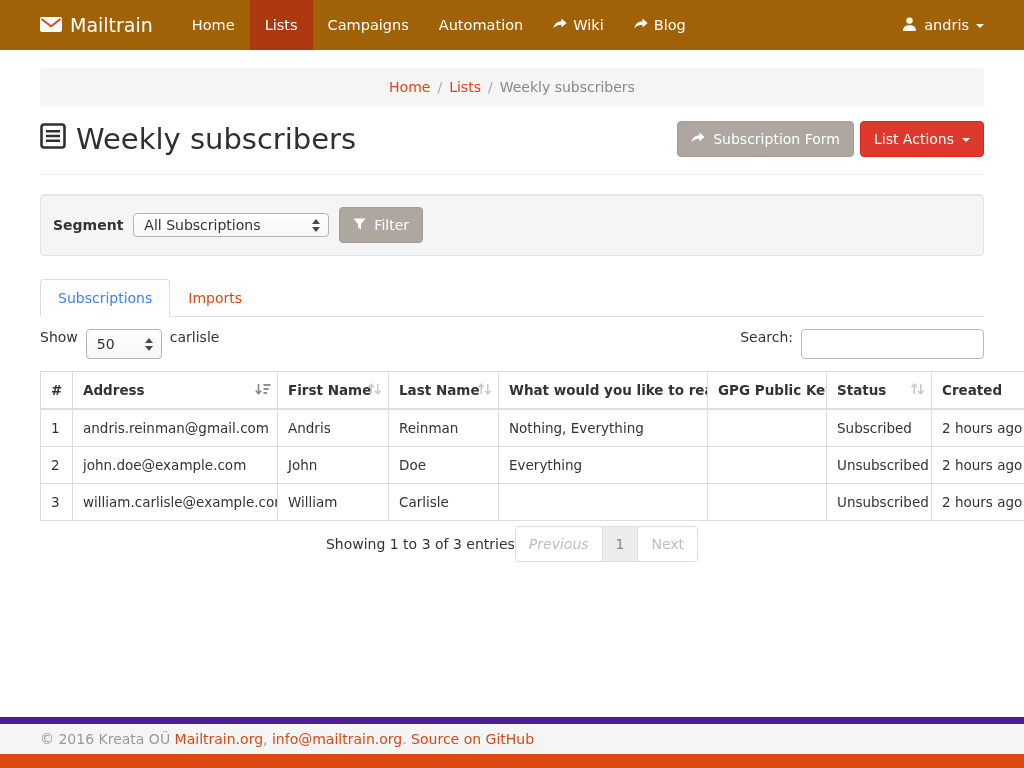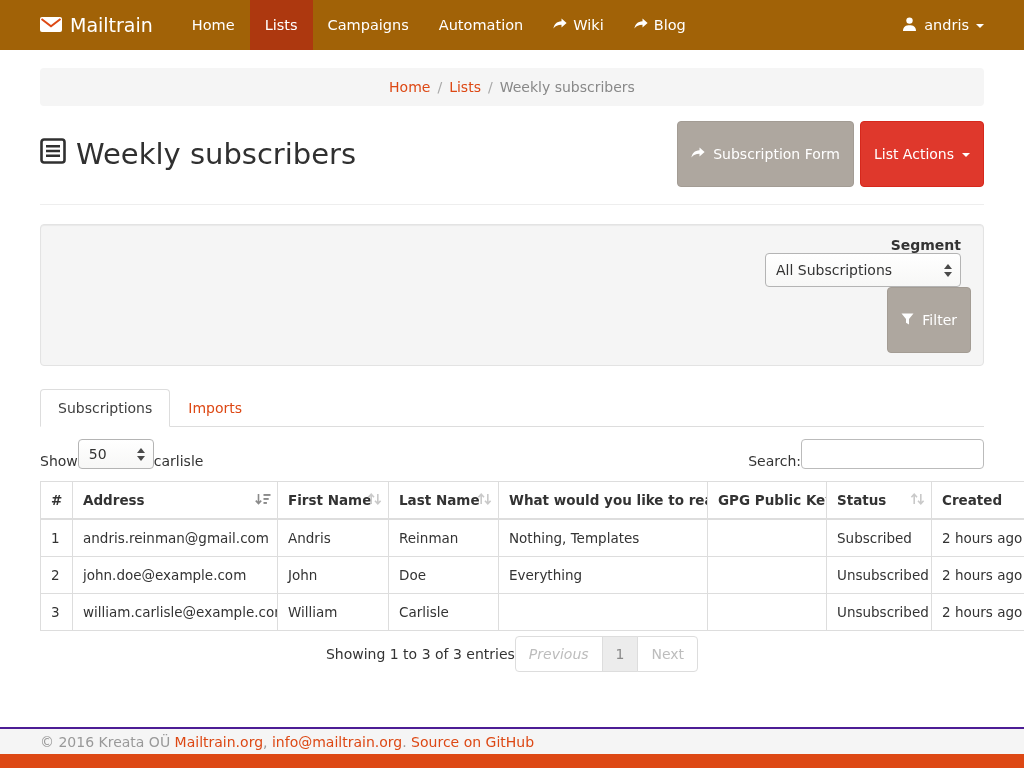--- a/index.html
+++ b/index.html
@@ -25,64 +25,64 @@
   
   .breadcrumb { margin-top: 18px; background: #f5f5f5; border-radius: 4px; padding: 11px 15px; font-size: 14px; text-align: center; }
   .breadcrumb a { color: #DD4814; }
   .breadcrumb .sep { color: #aaa; padding: 0 7px; }
   .breadcrumb .current { color: #888; }
 
   
   .page-head { display: flex; justify-content: space-between; align-items: center; margin-top: 15px; }
   .page-title { display: flex; align-items: center; gap: 10px; font-size: 29px; font-weight: 500; color: #303030; }
   .btn-row { display: flex; gap: 6px; }
-  .btn { display: inline-flex; align-items: center; gap: 8px; border-radius: 4px; padding: 24px 13px; font-size: 14px; color: #fff; border: 1px solid transparent; cursor: pointer; font-family: inherit; }
+  .btn { display: inline-flex; align-items: center; gap: 8px; border-radius: 4px; padding: 9px 13px; font-size: 14px; color: #fff; border: 1px solid transparent; cursor: pointer; font-family: inherit; }
   .btn-default { background: #AEA79F; border-color: #A39C94; }
   .btn-danger  { background: #DF382C; border-color: #D6281C; }
 
   hr.divider { border: none; border-top: 1px solid #eee; margin: 17px 0 0; }
 
   
-  .well { margin-top: 19px; background: #f5f5f5; border: 1px solid #e3e3e3; border-radius: 4px; padding: 12px; display: flex; align-items: flex-end; box-shadow: inset 0 1px 1px rgba(0,0,0,.05); flex-direction: column; }
+  .well { margin-top: 19px; background: #f5f5f5; border: 1px solid #e3e3e3; border-radius: 4px; padding: 12px; display: flex; align-items: center; box-shadow: inset 0 1px 1px rgba(0,0,0,.05); }
   .well .seg-label { font-weight: bold; margin-right: 10px; }
-  .selectbox { background: linear-gradient(#ffffff, #f7f7f6); border: 1px solid #b4b4b4; border-radius: 4px; height: 34px; display: flex; align-items: center; justify-content: space-between; padding: 0 8px 0 10px; cursor: pointer; }
+  .selectbox { background: linear-gradient(#ffffff, #f7f7f6); border: 1px solid #b4b4b4; border-radius: 4px; height: 24px; display: flex; align-items: center; justify-content: space-between; padding: 0 8px 0 10px; cursor: pointer; }
   .selectbox .spin { display: flex; flex-direction: column; gap: 3px; margin-left: 8px; }
   .tri-up { width: 0; height: 0; border-left: 4px solid transparent; border-right: 4px solid transparent; border-bottom: 5px solid #4a4a4a; }
   .tri-down { width: 0; height: 0; border-left: 4px solid transparent; border-right: 4px solid transparent; border-top: 5px solid #4a4a4a; }
   .segment-select { width: 196px; margin-right: 10px; }
 
   
   .nav-tabs { margin-top: 23px; display: flex; align-items: flex-end; border-bottom: 1px solid #ddd; }
   .tab { padding: 10px 17px; font-size: 14px; color: #DD4814; border: 1px solid transparent; border-radius: 4px 4px 0 0; margin-bottom: -1px; cursor: pointer; }
-  .tab.active { color: #404040; background: #fff; border-color: #ddd #ddd #fff #ddd; }
+  .tab.active { color: #3b82f6; background: #fff; border-color: #ddd #ddd #fff #ddd; }
 
   
   .controls { display: flex; justify-content: space-between; align-items: center; margin-top: 12px; }
-  .controls .left, .controls .right { display: flex; align-items: flex-end; }
+  .controls .left, .controls .right { display: flex; align-items: flex-start; gap: 8px; }
   .len-select { width: 76px; height: 30px; }
   .search-input { width: 183px; height: 30px; border: 1px solid #bbb; border-radius: 4px; padding: 0 8px; font: inherit; color: #333; background: #fff; }
 
   
   table.data { border-collapse: collapse; margin-top: 12px; table-layout: fixed; width: 1151px; }
   table.data th, table.data td { border: 1px solid #ddd; text-align: left; vertical-align: middle; white-space: nowrap; overflow: hidden; font-size: 13.5px; }
   table.data th { font-weight: bold; border-bottom-width: 2px; position: relative; padding: 10px 24px 10px 10px; }
   table.data td { padding: 10px 10px; }
   .sort-icon { position: absolute; right: 6px; top: 50%; transform: translateY(-50%); }
 
   
   .table-foot { display: flex; justify-content: center; align-items: center; margin-top: 5px; }
   .pagination { display: flex; }
   .page-btn { border: 1px solid #ddd; background: #fff; padding: 9px 13px; font-size: 14px; color: #bdbdbd; margin-left: -1px; cursor: pointer; font-family: inherit; }
   .page-btn.first { border-radius: 4px 0 0 4px; margin-left: 0; font-style: italic; }
   .page-btn.last { border-radius: 0 4px 4px 0; }
   .page-btn.current { background: #ececec; color: #8a8a8a; }
 
   
   .footer { position: absolute; left: 0; right: 0; bottom: 0; }
-  .footer-band { background: #f5f5f5; border-top: 2px solid #4c1d95; height: 27px; display: flex; align-items: center; }
+  .footer-band { background: #f5f5f5; border-top: 7px solid #4c1d95; height: 37px; display: flex; align-items: center; }
   .footer-band .container { color: #999; font-size: 14px; }
   .footer-band a { color: #DD4814; }
   .footer-bar { height: 14px; background: #DD4814; }
 </style>
 </head>
 <body>
 
 <div class="page">
 
   <div class="navbar">
@@ -247,21 +247,21 @@
                 </svg></span></th>
             <th><span>Created</span></th>
           </tr>
         </thead>
       <tbody id="table-body">
           <tr>
             <td>1</td>
             <td>andris.reinman@gmail.com</td>
             <td>Andris</td>
             <td>Reinman</td>
-            <td>Nothing, Templates</td>
+            <td>Nothing, Everything</td>
             <td></td>
             <td>Subscribed</td>
             <td>2 hours ago</td>
           </tr>
           <tr>
             <td>2</td>
             <td>john.doe@example.com</td>
             <td>John</td>
             <td>Doe</td>
             <td>Everything</td>

